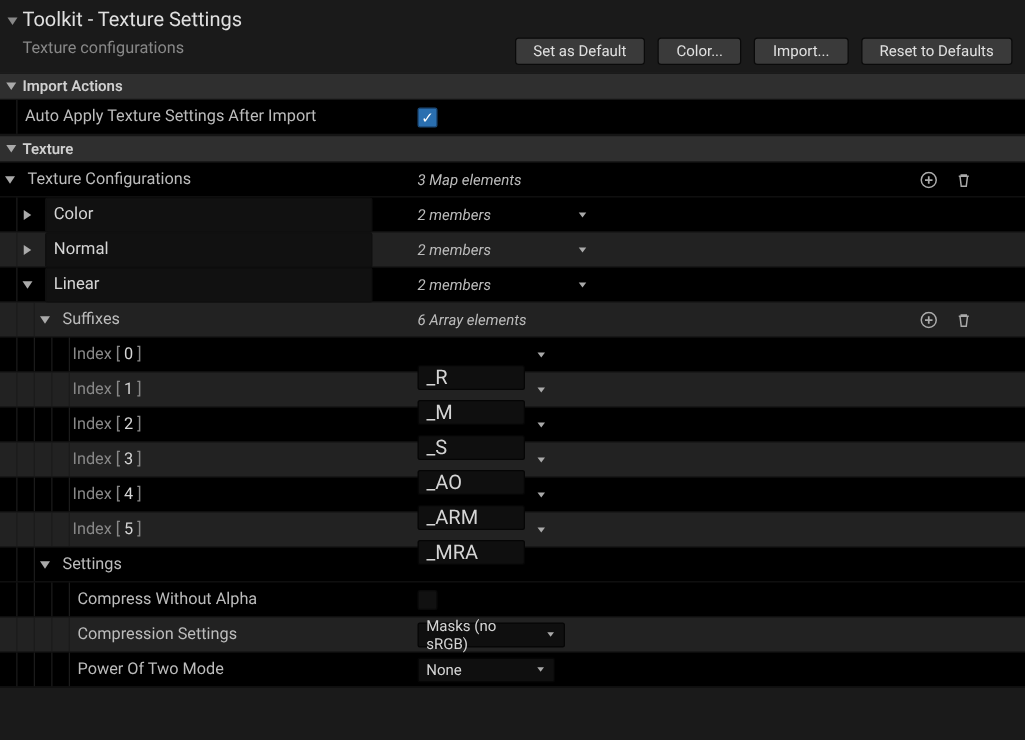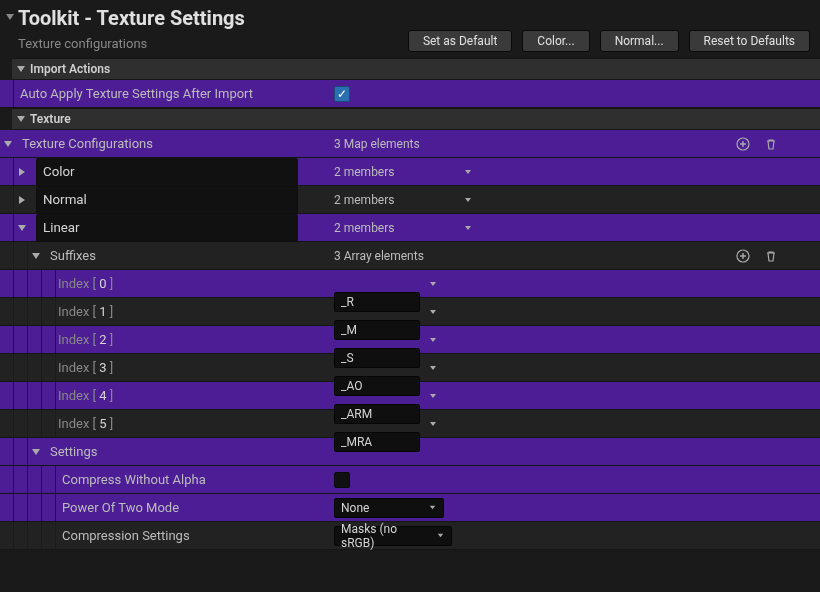--- a/index.html
+++ b/index.html
@@ -3,51 +3,51 @@
 <meta charset="utf-8">
 <style>
 * { margin: 0; padding: 0; box-sizing: border-box; font-family: "Segoe UI", Roboto, Arial, sans-serif; }
 body { background: #1a1a1a; color: #c0c0c0; font-size: 13px; width: 820px; height: 592px; overflow: hidden; }
 
 .panel { width: 100%; }
 
 .header { padding: 6px 10px 6px 4px; background: #1a1a1a; display: flex; align-items: flex-start; }
 .header .tri { width: 12px; height: 22px; display: flex; align-items: center; justify-content: center; color: #888; cursor: pointer; margin-right: 2px; }
 .header .titleblock { flex: 1; }
-.title { font-size: 20px; font-weight: 700; color: #e0e0e0; }
+.title { font-size: 16px; font-weight: 400; color: #e0e0e0; }
 .subtitle { font-size: 13px; color: #888; margin-top: 6px; }
 .btnrow { display: flex; gap: 10px; margin-left: auto; padding-top: 24px; }
 .btn { background: #3a3a3a; color: #e0e0e0; border: 1px solid #0a0a0a; border-radius: 3px; padding: 3px 14px; font-size: 12px; cursor: pointer; }
 
-.section-hdr { background: #2f2f2f; border-top: 1px solid #151515; border-bottom: 1px solid #151515; height: 22px; display: flex; align-items: center; padding-left: 4px; margin-left: 12px; }
+.section-hdr { background: #2f2f2f; border-top: 1px solid #151515; border-bottom: 1px solid #151515; height: 22px; display: flex; align-items: center; padding-left: 4px; }
 .section-hdr .tri { width: 14px; color: #aaa; cursor: pointer; }
 .section-hdr .lbl { font-size: 12px; font-weight: 600; color: #d0d0d0; }
 
-.row { display: flex; align-items: center; height: 28px; border-bottom: 1px solid #151515; background: #4c1d95; }
+.row { display: flex; align-items: center; height: 28px; border-bottom: 1px solid #151515; background: #000000; }
 .row.alt { background: #222222; justify-content: flex-end; }
 
 
 .indent { width: 14px; height: 100%; border-right: 1px solid #1b1b1b; flex: none; }
 .triwrap { width: 16px; display: flex; align-items: center; justify-content: center; color: #aaa; cursor: pointer; flex: none; }
 
 .name { flex: 0 0 auto; padding-left: 6px; color: #bcbcbc; }
 .namebox { border: 1px solid #0f0f0f; background: #111; border-radius: 2px; padding: 2px 6px; margin-left: 6px; color: #d5d5d5; min-width: 262px; height: 28px; line-height: 16px; }
 .idxname { color: #888; padding-left: 2px; }
 .idxname .num { color: #d5d5d5; }
 
 .valcol { margin-left: auto; width: 486px; display: flex; align-items: center; gap: 8px; padding-right: 40px; }
-.valtxt { color: #bcbcbc; font-size: 12px; }
+.valtxt { color: #bcbcbc; font-size: 12px; font-style: italic; }
 .chev { width: 18px; color: #aaa; cursor: pointer; }
 .iconbtn { width: 18px; height: 18px; display: flex; align-items: center; justify-content: center; color: #aaa; cursor: pointer; }
 
 .chk { width: 16px; height: 16px; border: 1px solid #0a0a0a; background: #111; border-radius: 2px; display: flex; align-items: center; justify-content: center; cursor: pointer; }
 .chk.on { background: #2a6fb0; border-color: #1c4a78; }
 .chk.on::after { content: "✓"; color: #fff; font-size: 12px; line-height: 1; }
 
-.txtfield { background: #0f0f0f; border: 1px solid #050505; color: #d5d5d5; border-radius: 2px; padding: 2px 6px; height: 20px; width: 86px; font-size: 12px; margin-top: 36px; }
+.txtfield { background: #0f0f0f; border: 1px solid #050505; color: #d5d5d5; border-radius: 2px; padding: 2px 6px; height: 20px; width: 86px; font-size: 16px; margin-top: 36px; }
 .ddfield { background: #0f0f0f; border: 1px solid #050505; color: #d5d5d5; border-radius: 2px; padding: 2px 6px; height: 20px; font-size: 12px; display: flex; align-items: center; gap: 8px; cursor: pointer; }
 .ddfield .ddarrow { margin-left: auto; color: #aaa; }
 
 svg { display: block; }
 </style>
 </head>
 <body>
 
 <div class="panel">
 
@@ -57,21 +57,21 @@
           <path d="M1 2 L9 2 L5 8 Z" fill="#888"></path>
         </svg>
     </div>
     <div class="titleblock">
       <div class="title">Toolkit - Texture Settings</div>
       <div class="subtitle">Texture configurations</div>
     </div>
     <div class="btnrow">
       <button class="btn">Set as Default</button>
       <button class="btn">Color...</button>
-      <button class="btn">Normal...</button>
+      <button class="btn">Import...</button>
       <button class="btn">Reset to Defaults</button>
     </div>
   </div>
 
   <div class="section-hdr">
     <div class="tri">
       <svg width="10" height="10" viewBox="0 0 10 10">
           <path d="M1 2 L9 2 L5 8 Z" fill="#aaa"></path>
         </svg>
     </div>
@@ -177,21 +177,21 @@
   <div class="row alt">
     <div class="indent"></div>
       <div class="indent"></div>
     <div class="triwrap">
       <svg width="10" height="10" viewBox="0 0 10 10">
           <path d="M1 2 L9 2 L5 8 Z" fill="#aaa"></path>
         </svg>
     </div>
     <span class="name">Suffixes</span>
     <div class="valcol">
-      <span class="valtxt">3 Array elements</span>
+      <span class="valtxt">6 Array elements</span>
       <div style="margin-left:auto;display:flex;gap:10px;">
         <div class="iconbtn">
           <svg width="14" height="14" viewBox="0 0 14 14">
               <circle cx="7" cy="7" r="6" fill="none" stroke="#aaa" stroke-width="1.2"></circle>
               <path d="M7 4v6M4 7h6" stroke="#aaa" stroke-width="1.4"></path>
             </svg>
         </div>
         <div class="iconbtn">
           <svg width="14" height="14" viewBox="0 0 14 14">
               <path d="M3 4h8M5 4V3h4v1M4 4l1 8h4l1-8" fill="none" stroke="#aaa" stroke-width="1.2"></path>
@@ -309,49 +309,49 @@
     <div class="indent"></div>
       <div class="indent"></div>
       <div class="indent"></div>
       <div class="indent"></div>
     <span class="name">Compress Without Alpha</span>
     <div class="valcol">
       <div class="chk"></div>
     </div>
   </div>
 
+  <div class="row alt">
+    <div class="indent"></div>
+      <div class="indent"></div>
+      <div class="indent"></div>
+      <div class="indent"></div>
+    <span class="name">Compression Settings</span>
+    <div class="valcol">
+      <div class="ddfield" style="width:118px;">
+        <span>Masks (no sRGB)</span>
+        <span class="ddarrow">
+            <svg width="9" height="9" viewBox="0 0 10 10">
+              <path d="M2 3 L8 3 L5 7 Z" fill="#aaa"></path>
+            </svg>
+          </span>
+      </div>
+    </div>
+  </div>
+
   <div class="row">
     <div class="indent"></div>
       <div class="indent"></div>
       <div class="indent"></div>
       <div class="indent"></div>
     <span class="name">Power Of Two Mode</span>
     <div class="valcol">
       <div class="ddfield" style="width:110px;">
         <span>None</span>
         <span class="ddarrow">
             <svg width="9" height="9" viewBox="0 0 10 10">
               <path d="M2 3 L8 3 L5 7 Z" fill="#aaa"></path>
             </svg>
           </span>
       </div>
     </div>
   </div>
 
-  <div class="row alt">
-    <div class="indent"></div>
-      <div class="indent"></div>
-      <div class="indent"></div>
-      <div class="indent"></div>
-    <span class="name">Compression Settings</span>
-    <div class="valcol">
-      <div class="ddfield" style="width:118px;">
-        <span>Masks (no sRGB)</span>
-        <span class="ddarrow">
-            <svg width="9" height="9" viewBox="0 0 10 10">
-              <path d="M2 3 L8 3 L5 7 Z" fill="#aaa"></path>
-            </svg>
-          </span>
-      </div>
-    </div>
-  </div>
-
 </div>
 
 </body></html>

